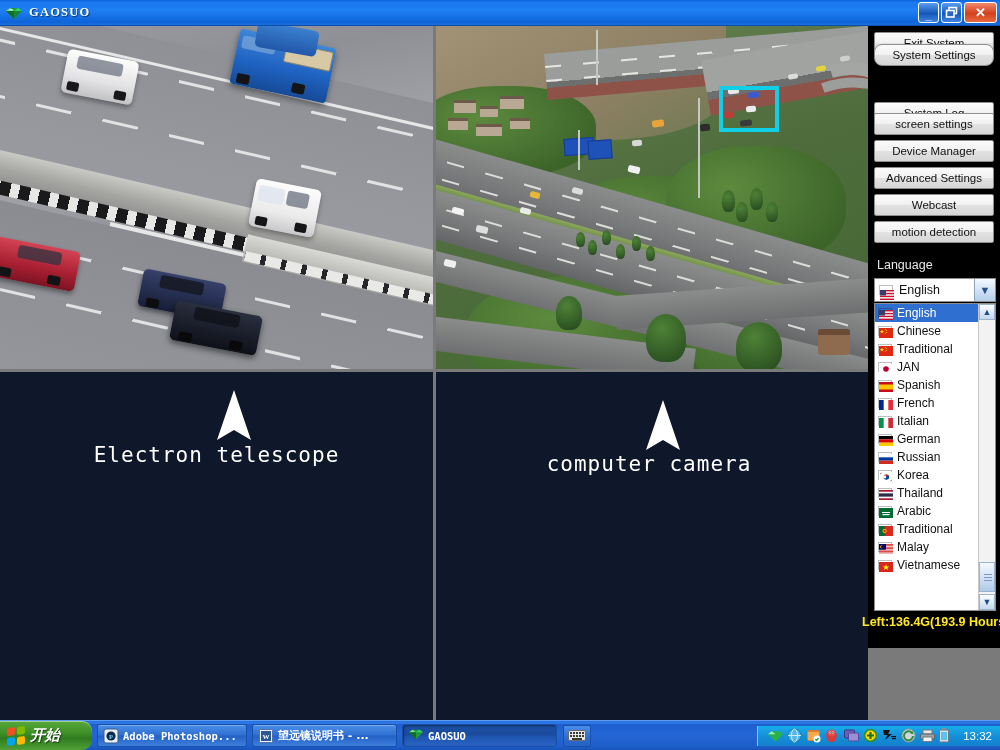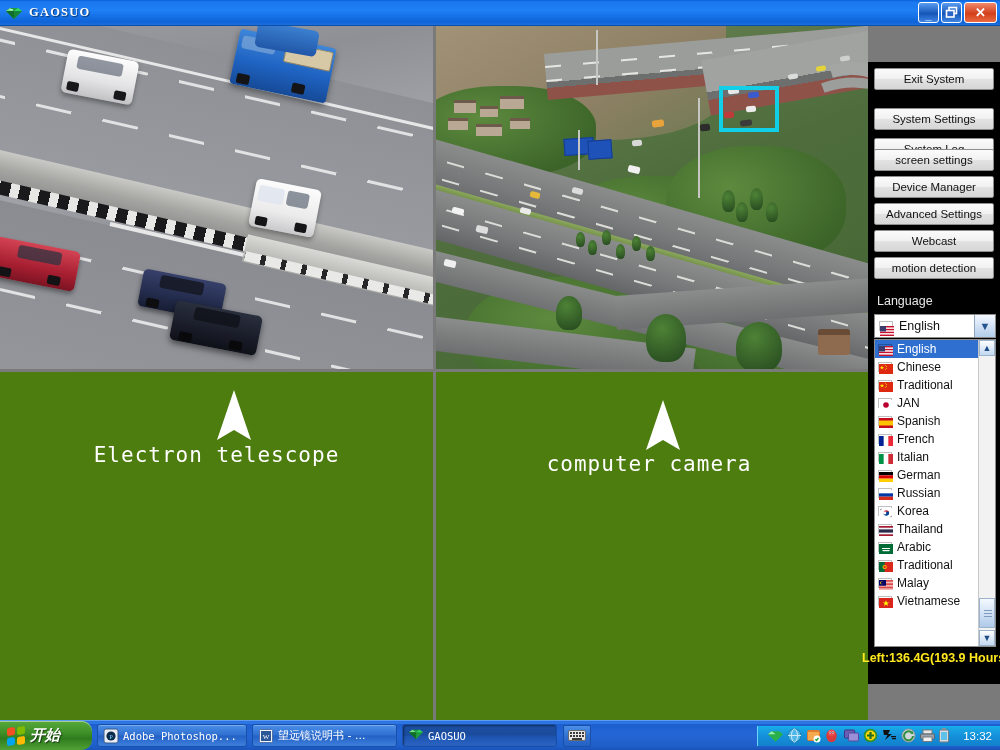--- a/index.html
+++ b/index.html
@@ -137,37 +137,36 @@
     position:absolute; width:9px; height:15px; border-radius:50% 50% 40% 40%;
     background: radial-gradient(circle at 40% 30%, #4e8236, #23461d);
   }
   .s2-car { position:absolute; border-radius:2px; }
   .s2-pole { position:absolute; width:2px; background:#c6c6c2; }
   #roi-box {
     position:absolute; border:4px solid #12cfe8; background:transparent;
   }
 
   
-  .blackpanel { position:absolute; inset:0; background:#4d7c0f; }
+  .blackpanel { position:absolute; inset:0; background:#0f172a; }
   .ov {
     position:absolute; left:0; right:0; text-align:center; color:#fff;
     font-family: "DejaVu Sans Mono", "Liberation Mono", monospace;
     font-size: 21px; letter-spacing: 1px; white-space: nowrap;
   }
   .arrow {
     position:absolute; left:50%; transform:translateX(-50%);
     width:0; height:0;
   }
   .arrow svg { display:block; }
 
   
   #sidebar {
     position:absolute; right:0; top:26px; width:132px; height:622px;
     background:#000;
-    margin-top:36px;
   }
   .side-btn {
     position:absolute; left:6px; width:120px; height:22px;
     background: linear-gradient(to bottom,#fbfbfb 0%, #f1f1f1 48%, #e2e2e2 52%, #d6d6d6 100%);
     border:1px solid #8e8e8e; border-radius:2px;
     font-size:11.5px; color:#101010; text-align:center; line-height:20px;
     cursor:pointer; overflow:hidden; white-space:nowrap;
     box-shadow: 0 1px 0 rgba(0,0,0,.35);
   }
   #lang-label {
@@ -251,20 +250,21 @@
     color:#fff; font-size:15px; font-weight:bold; font-style:italic;
     text-shadow: 1px 1px 1px rgba(0,0,0,.55);
   }
   .task-btn {
     height:23px; margin-left:5px; flex:none;
     background: linear-gradient(to bottom,#4b8fe8,#2f6fd0 48%,#2361c4 52%,#3d7fdd);
     border:1px solid #1a4fa8; border-radius:3px;
     display:flex; align-items:center; padding:0 6px; cursor:pointer;
     color:#fff; font-size:11px; overflow:hidden; white-space:nowrap;
     box-shadow: inset 0 1px 0 rgba(255,255,255,.25);
+    font-weight: bold;
   }
   .task-btn.active {
     background: linear-gradient(to bottom,#1c4fa4,#1a4b9c 48%,#1d53ae 52%, #2a64c4);
     box-shadow: inset 1px 1px 2px rgba(0,0,0,.45);
   }
   .task-btn .ticon { width:14px; height:14px; margin-right:5px; flex:none; }
   .task-btn .tlabel { font-family:"DejaVu Sans Mono","Liberation Mono",monospace; font-size:10.5px; }
   .task-btn.cjk .tlabel { font-family:"DejaVu Sans", sans-serif; font-size:11px; }
   #ime-btn {
     width:28px; height:22px; margin-left:6px; flex:none;
@@ -500,21 +500,21 @@
             <path d="M17 0 L34 50 L17 40 L0 50 Z" fill="#ffffff"></path>
           </svg>
         </div>
         <div class="ov" style="top:80px;margin-left:-6px;">computer camera</div>
       </div>
     </div>
   </div>
 
   <div id="sidebar">
     <div class="side-btn" style="top:6px;">Exit System</div>
-    <div class="side-btn" style="top:46px;">System Settings</div>
+    <div class="side-btn" style="top:18px;border-radius:8px;">System Settings</div>
     <div class="side-btn" style="top:76px;">System Log</div>
     <div class="side-btn" style="top:87px;">screen settings</div>
     <div class="side-btn" style="top:114px;">Device Manager</div>
     <div class="side-btn" style="top:141px;">Advanced Settings</div>
     <div class="side-btn" style="top:168px;">Webcast</div>
     <div class="side-btn" style="top:195px;">motion detection</div>
 
     <div id="lang-label">Language</div>
 
     <div id="lang-select">

